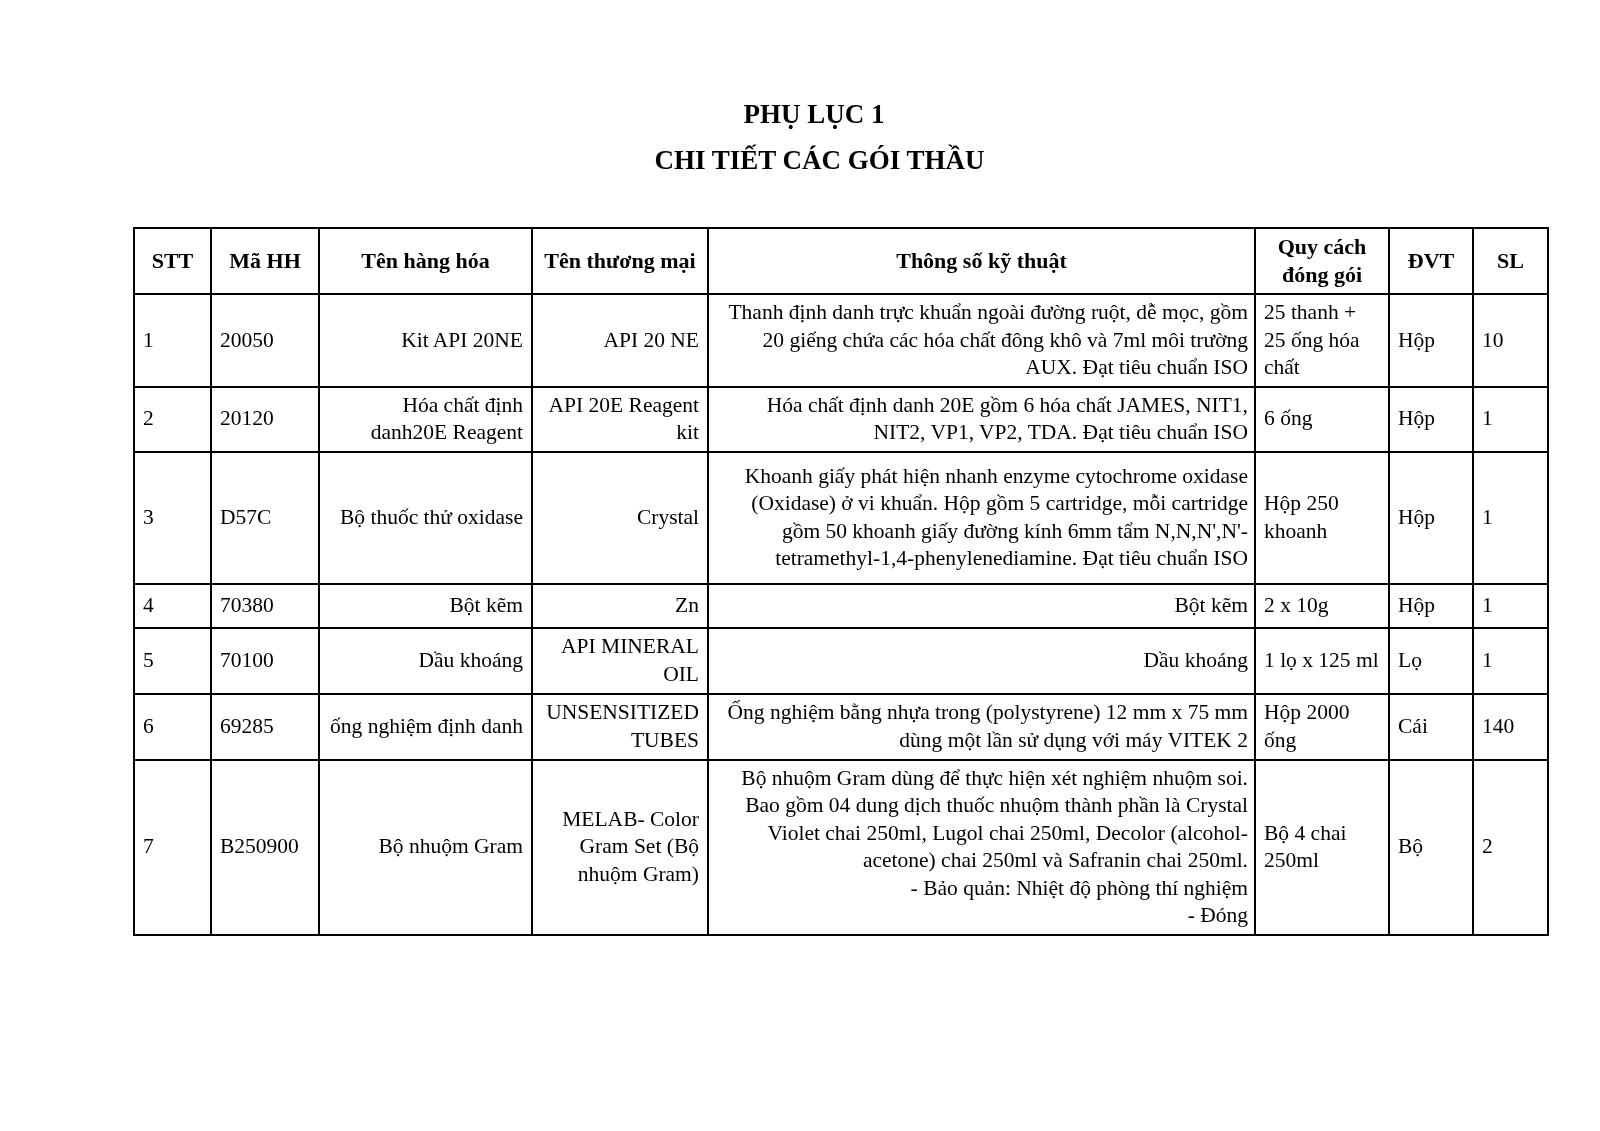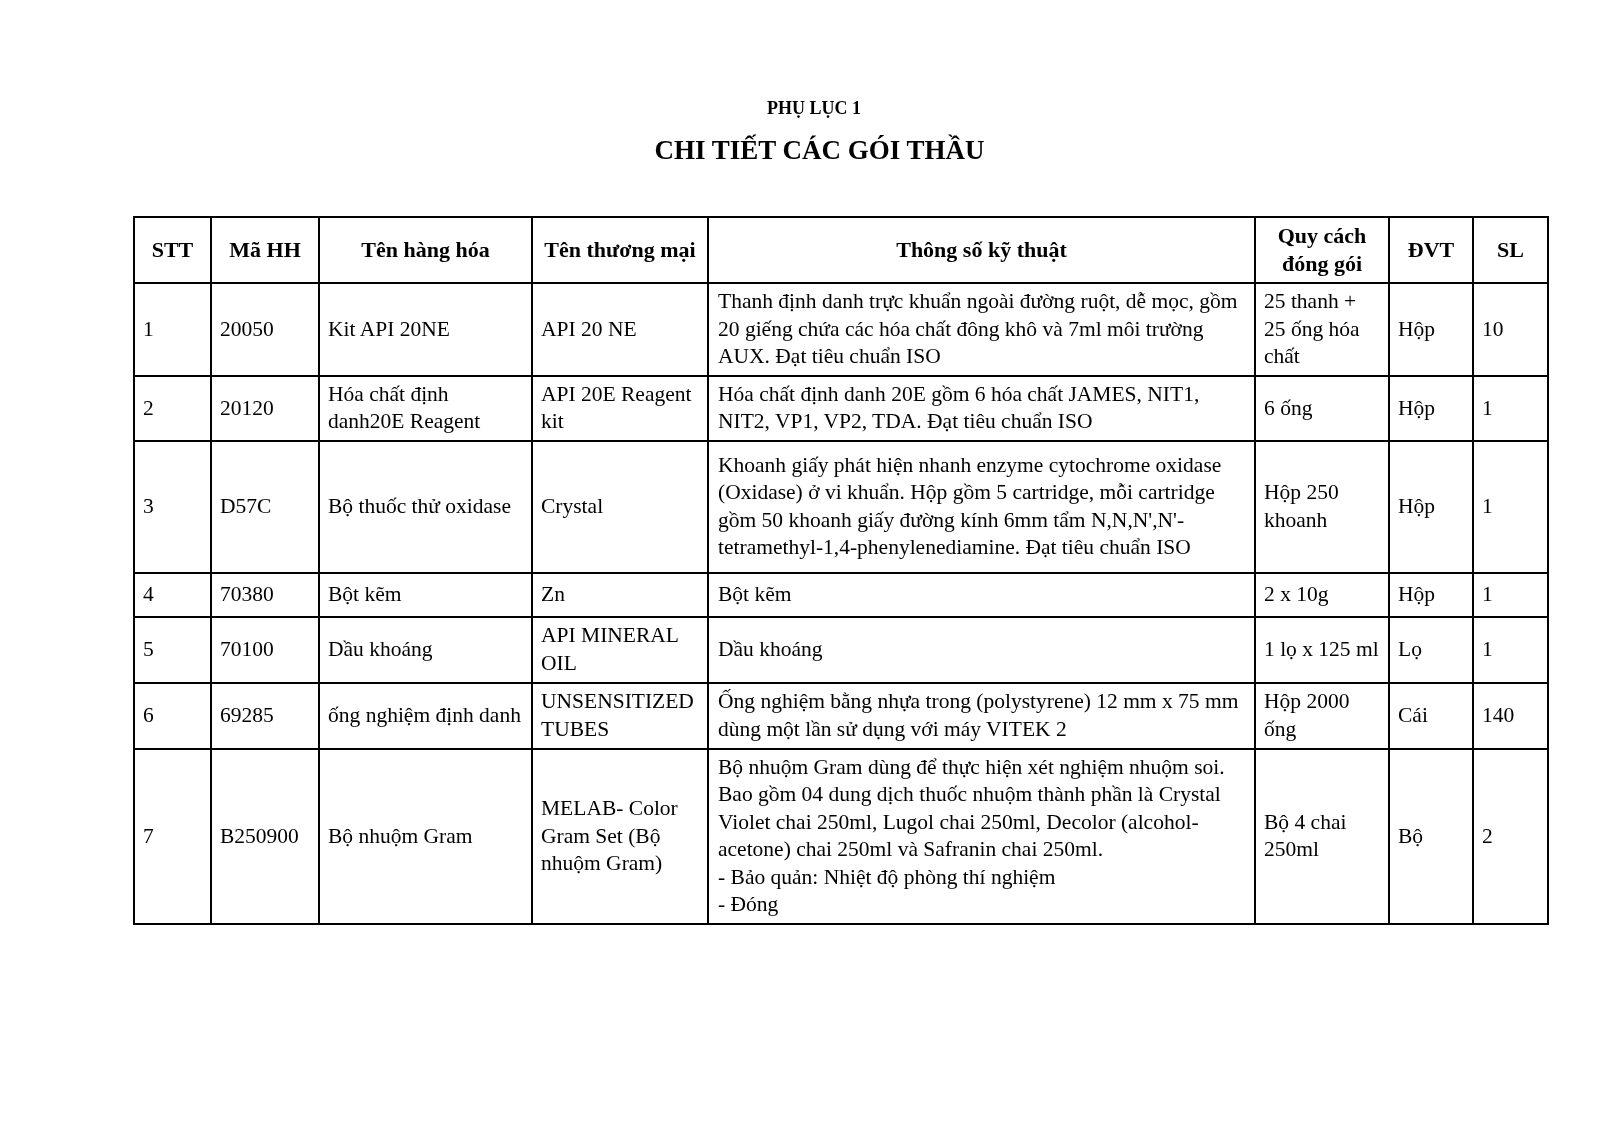--- a/index.html
+++ b/index.html
@@ -7,21 +7,21 @@
   body {
     width: 1600px;
     height: 1131px;
     background: #ffffff;
     color: #000000;
     font-family: "Liberation Serif", serif;
     overflow: hidden;
   }
   .titles { text-align: center; padding-top: 98px; }
   .title-line1 {
-    font-size: 18px;
+    font-size: 27px;
     font-weight: bold;
     line-height: 1.2;
     margin-left: 28px;
   }
   .title-line2 {
     font-size: 27px;
     font-weight: bold;
     line-height: 1.2;
     margin-top: 14px;
     padding-left: 39px;
@@ -46,21 +46,21 @@
     vertical-align: middle;
     overflow: hidden;
   }
   .pl-table th {
     font-weight: bold;
     text-align: center;
     font-size: 22px;
     padding: 4px 4px;
   }
   td.c { text-align: left; }
-  td.l { text-align: left; }
+  td.l { text-align: right; }
   td.spec { white-space: pre-line; padding-left: 9px; padding-right: 6px; }
   tr.h-row   { height: 64px; }
   tr.r-1 { height: 88px; }
   tr.r-2 { height: 58px; }
   tr.r-3 { height: 132px; }
   tr.r-4 { height: 44px; }
   tr.r-5 { height: 66px; }
   tr.r-6 { height: 66px; }
   tr.r-7 { height: 170px; }
 </style>

